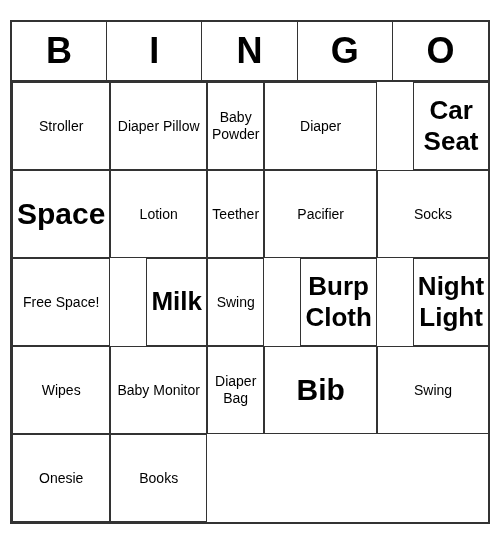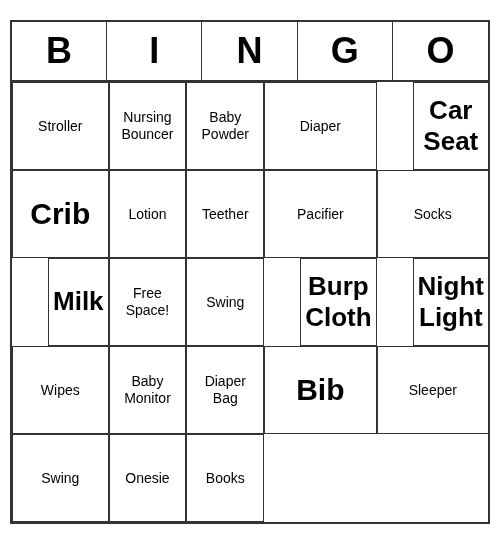--- a/index.html
+++ b/index.html
@@ -69,36 +69,35 @@
 <div class="bingo-card">
   <div class="bingo-header">
   <div class="bingo-header-cell">B</div>
       <div class="bingo-header-cell">I</div>
       <div class="bingo-header-cell">N</div>
       <div class="bingo-header-cell">G</div>
       <div class="bingo-header-cell">O</div>
     </div>
   <div class="bingo-grid">
   <div class="bingo-cell">Stroller</div>
-      <div class="bingo-cell">Nursing Bouncer</div>
+      <div class="bingo-cell">Diaper Pillow</div>
       <div class="bingo-cell">Baby Powder</div>
       <div class="bingo-cell">Diaper</div>
       <div class="bingo-cell large-text">Car Seat</div>
-      <div class="bingo-cell xlarge-text">Crib</div>
+      <div class="bingo-cell xlarge-text">Space</div>
       <div class="bingo-cell">Lotion</div>
       <div class="bingo-cell">Teether</div>
       <div class="bingo-cell">Pacifier</div>
       <div class="bingo-cell">Socks</div>
+      <div class="bingo-cell free-space">Free Space!</div>
       <div class="bingo-cell large-text">Milk</div>
-      <div class="bingo-cell free-space">Free Space!</div>
       <div class="bingo-cell">Swing</div>
       <div class="bingo-cell large-text">Burp Cloth</div>
       <div class="bingo-cell large-text">Night Light</div>
       <div class="bingo-cell">Wipes</div>
       <div class="bingo-cell">Baby Monitor</div>
       <div class="bingo-cell">Diaper Bag</div>
       <div class="bingo-cell xlarge-text">Bib</div>
-      <div class="bingo-cell">Sleeper</div>
       <div class="bingo-cell">Swing</div>
       <div class="bingo-cell">Onesie</div>
       <div class="bingo-cell">Books</div>
     </div>
 </div>
 
 </body></html>

